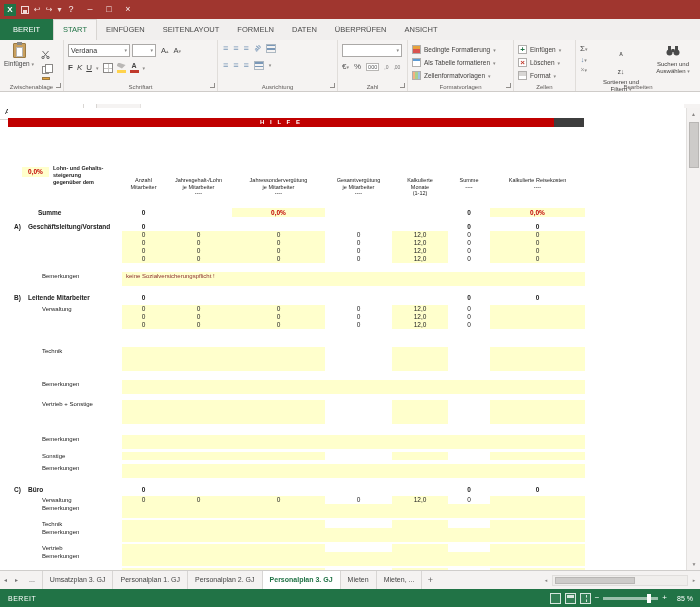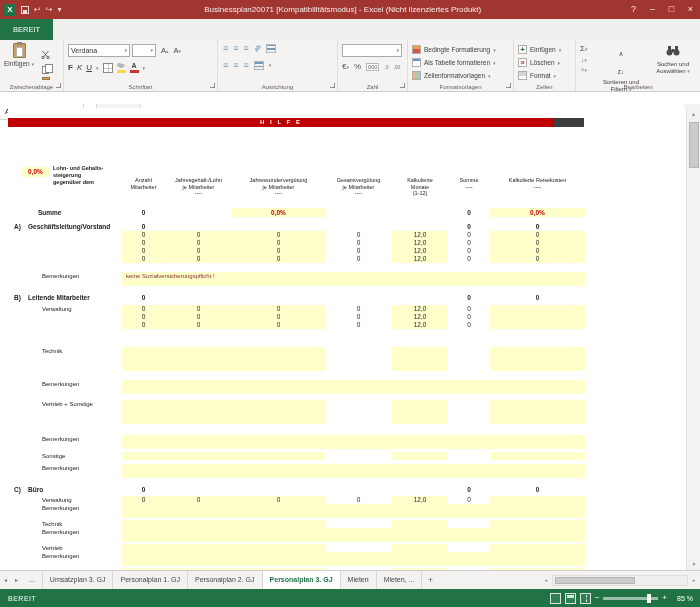--- a/index.html
+++ b/index.html
@@ -140,31 +140,39 @@
 <body>
 
 <div class="titlebar">
   <div class="qat">
     <span class="xl-logo">X</span>
     <span class="save-ic"></span>
     <span class="qat-glyph">↩</span>
     <span class="qat-glyph">↪</span>
     <span class="qat-glyph">▾</span>
   </div>
-  <div class="title">Businessplan20071  [Kompatibilitätsmodus] -  Excel (Nicht lizenziertes Produkt)</div>
   <div class="winbtns">
     <span>?</span>
     <span>–</span>
     <span>□</span>
     <span>×</span>
   </div>
 </div>
 
 <div class="rtabs">
   <div class="file-tab">BEREIT</div>
+  <div id="ribbon-tabs-list" style="display:flex">
+      <div class="r-tab active">START</div>
+      <div class="r-tab">EINFÜGEN</div>
+      <div class="r-tab">SEITENLAYOUT</div>
+      <div class="r-tab">FORMELN</div>
+      <div class="r-tab">DATEN</div>
+      <div class="r-tab">ÜBERPRÜFEN</div>
+      <div class="r-tab">ANSICHT</div>
+    </div>
 </div>
 
 <div class="ribbon">
 
   <div class="grp g-zw">
     <div class="paste-btn">
       <div class="clip">
           <div class="clip-page"></div>
         </div>
       <div class="paste-lab"><span>Einfügen</span> <span class="caret">▾</span></div>

